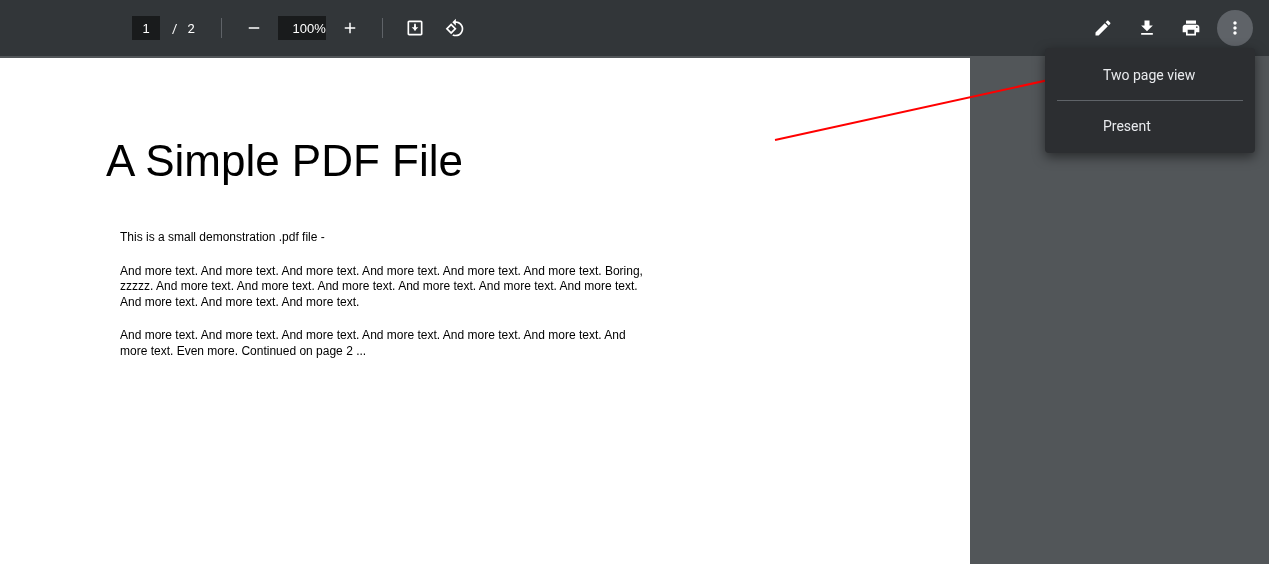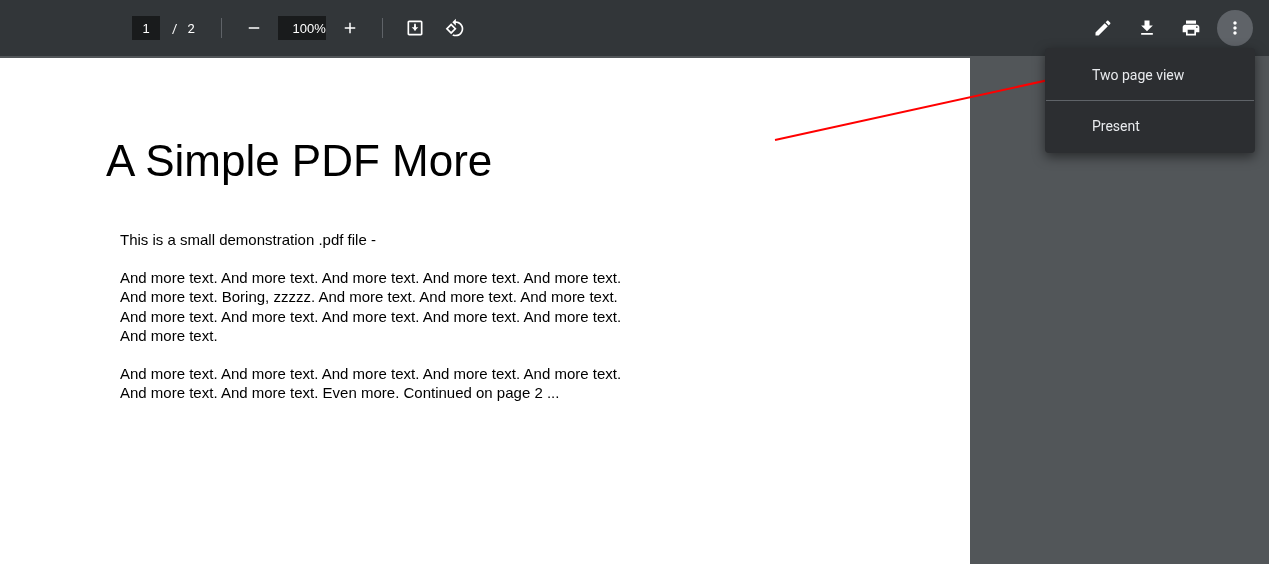--- a/index.html
+++ b/index.html
@@ -107,36 +107,36 @@
     }
     .page-title {
       font-family: Arial, sans-serif;
       font-size: 44px;
       font-weight: 400;
       color: #000;
       margin-bottom: 44px;
     }
     .page-text {
       font-family: Arial, sans-serif;
-      font-size: 15px;
+      font-size: 12px;
       color: #000;
       line-height: 1.3;
       margin-bottom: 18px;
       padding-left: 14px;
       max-width: 540px;
     }
     .menu {
       position: absolute;
       top: 48px;
       right: 14px;
       width: 210px;
       background: #2c2e31;
       border-radius: 4px;
       box-shadow: 0 4px 12px rgba(0,0,0,0.5);
-      padding: 8px 1px;
+      padding: 8px 12px;
       z-index: 20;
       color: #e8eaed;
     }
     .menu-item {
       height: 38px;
       display: flex;
       align-items: center;
       padding: 0 16px 0 16px;
       font-size: 14px;
       cursor: pointer;
@@ -214,21 +214,21 @@
     <div class="more-btn">
       <svg width="20" height="20" viewBox="0 0 24 24">
           <path fill="#fff" d="M12 8c1.1 0 2-.9 2-2s-.9-2-2-2-2 .9-2 2 .9 2 2 2zm0 2c-1.1 0-2 .9-2 2s.9 2 2 2 2-.9 2-2-.9-2-2-2zm0 6c-1.1 0-2 .9-2 2s.9 2 2 2 2-.9 2-2-.9-2-2-2z"></path>
         </svg>
     </div>
   </div>
 </div>
 
 <div class="content">
   <div class="page">
-    <h1 class="page-title">A Simple PDF More</h1>
+    <h1 class="page-title">A Simple PDF File</h1>
     <p class="page-text">This is a small demonstration .pdf file -</p>
     <p class="page-text">And more text. And more text. And more text. And more text. And more text. And more text. Boring, zzzzz. And more text. And more text. And more text. And more text. And more text. And more text. And more text. And more text. And more text.</p>
     <p class="page-text">And more text. And more text. And more text. And more text. And more text. And more text. And more text. Even more. Continued on page 2 ...</p>
   </div>
 </div>
 
 <div class="menu">
   <div class="menu-item">
     <span class="menu-icon-slot"></span>
     <span>Two page view</span>

